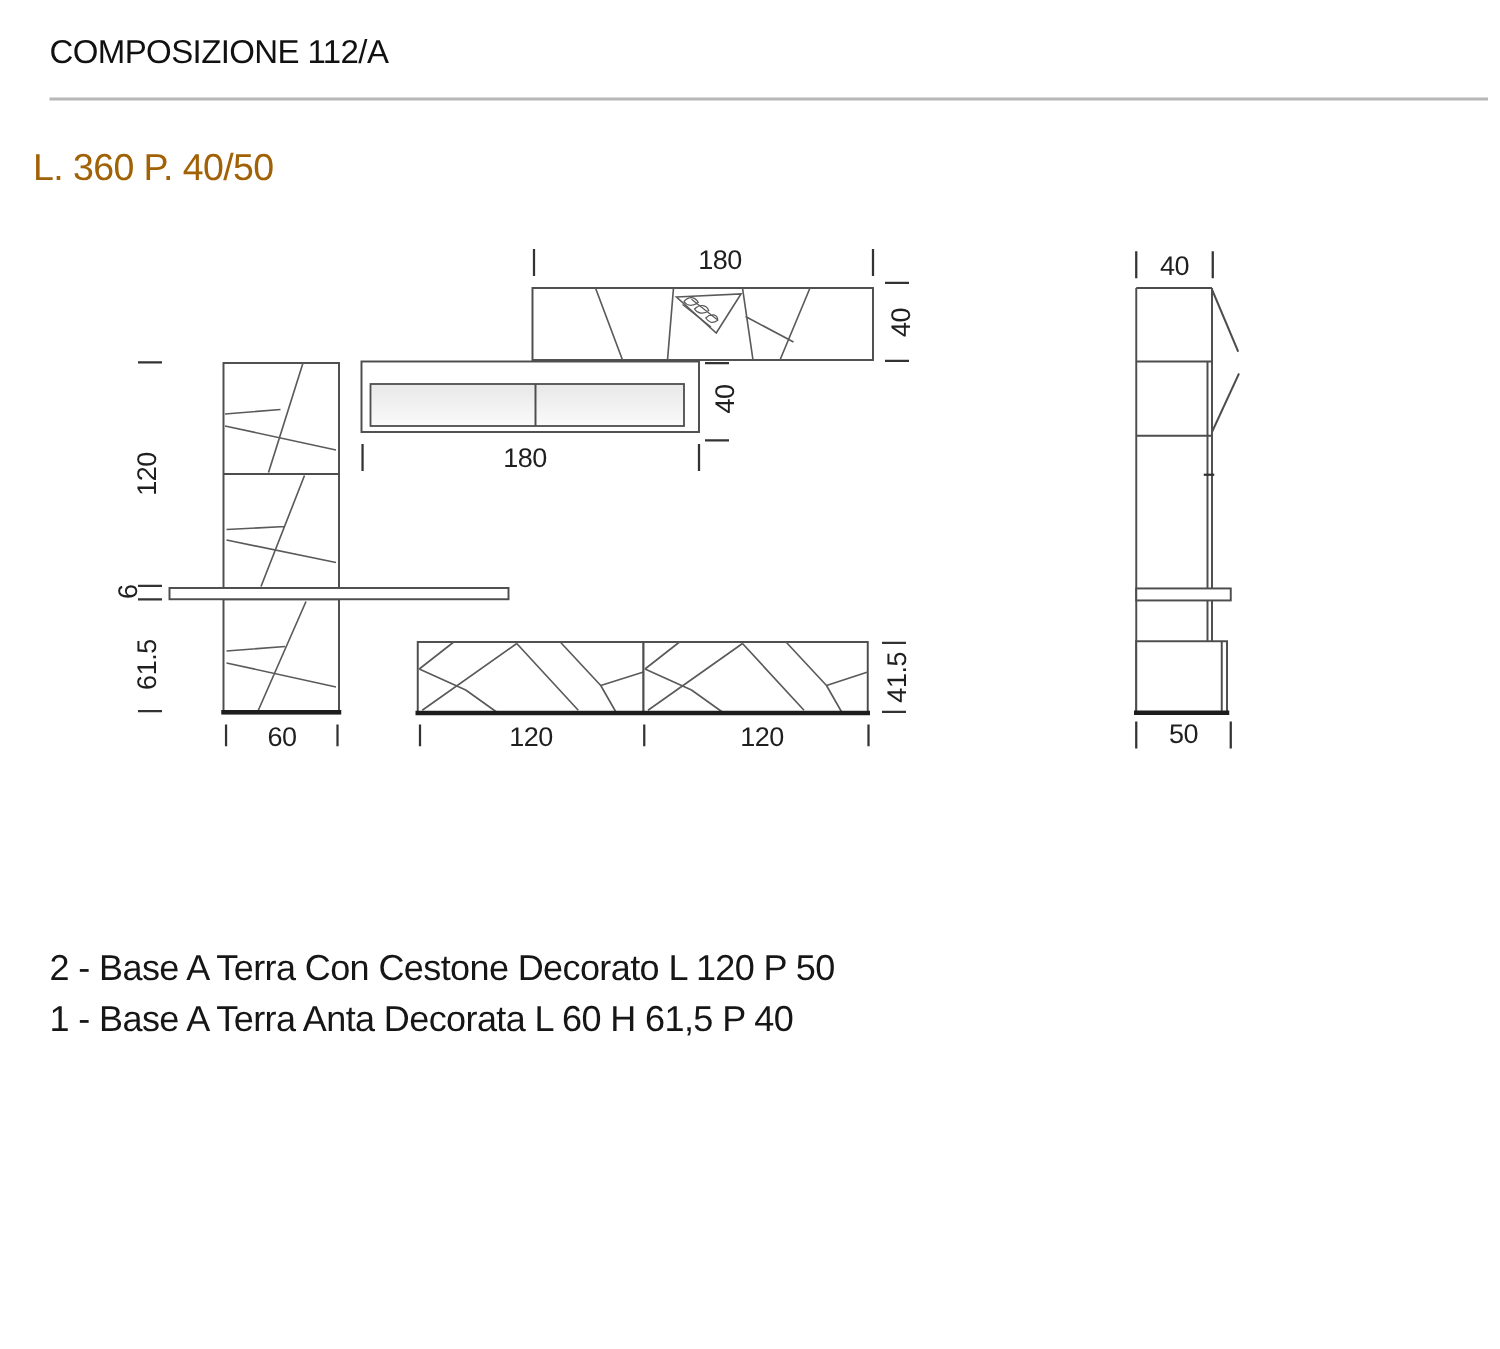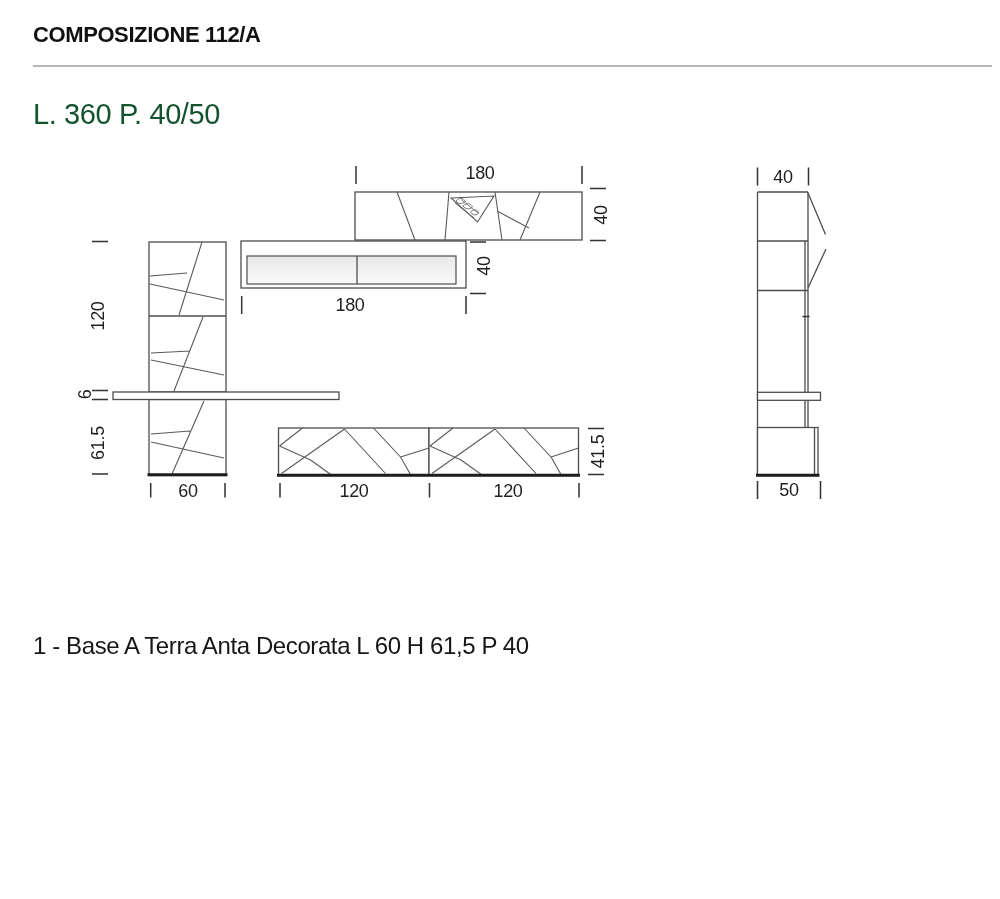--- a/index.html
+++ b/index.html
@@ -2,29 +2,29 @@
 <html><head>
 <meta charset="utf-8">
 <style>
   html,body { margin:0; padding:0; background:#ffffff; }
   body {
     width:1000px; height:899px; position:relative; overflow:hidden;
     font-family:"Liberation Sans", sans-serif; color:#1b1b1b;
   }
   .page-title {
     position:absolute; left:33px; top:22px;
-    font-size:22px; font-weight:bold; letter-spacing:-0.4px; color:#111;
+    font-size:22px; font-weight:normal; letter-spacing:-0.4px; color:#111;
   }
   .divider {
     position:absolute; left:33px; top:65px; width:959px; height:2px;
     background:#b7b7b7;
   }
   .subtitle {
-    position:absolute; left:33px; top:98px;
-    font-size:29px; font-weight:normal; letter-spacing:-0.4px; color:#14532d;
+    position:absolute; left:22px; top:98px;
+    font-size:25px; font-weight:normal; letter-spacing:-0.4px; color:#a16207;
   }
   svg.drawing { position:absolute; left:0; top:0; }
   svg.drawing text {
     font-family:"Liberation Sans", sans-serif;
     font-size:18px; fill:#1f1f1f; letter-spacing:-0.3px;
   }
   .st   { stroke:#4d4d4d; stroke-width:1.3; fill:none; }
   .stf  { stroke:#4d4d4d; stroke-width:1.3; fill:#ffffff; }
   .decor{ stroke:#5a5a5a; stroke-width:1.1; fill:none; }
   .leaf { stroke:#5a5a5a; stroke-width:0.8; fill:none; }
@@ -154,14 +154,15 @@
     <g>
       <path class="tick" d="M757.5,167.5 V185.5 M808.5,167.5 V185.5"></path>
       <text x="783" y="183" text-anchor="middle">40</text>
       <path class="tick" d="M757.5,481 V499 M820.5,481 V499"></path>
       <text x="789" y="495.5" text-anchor="middle">50</text>
     </g>
   </g>
 </svg>
 
 <div class="parts-list">
+  <div>2 - Base A Terra Con Cestone Decorato L 120 P 50</div>
   <div>1 - Base A Terra Anta Decorata L 60 H 61,5 P 40</div>
 </div>
 
 </body></html>

